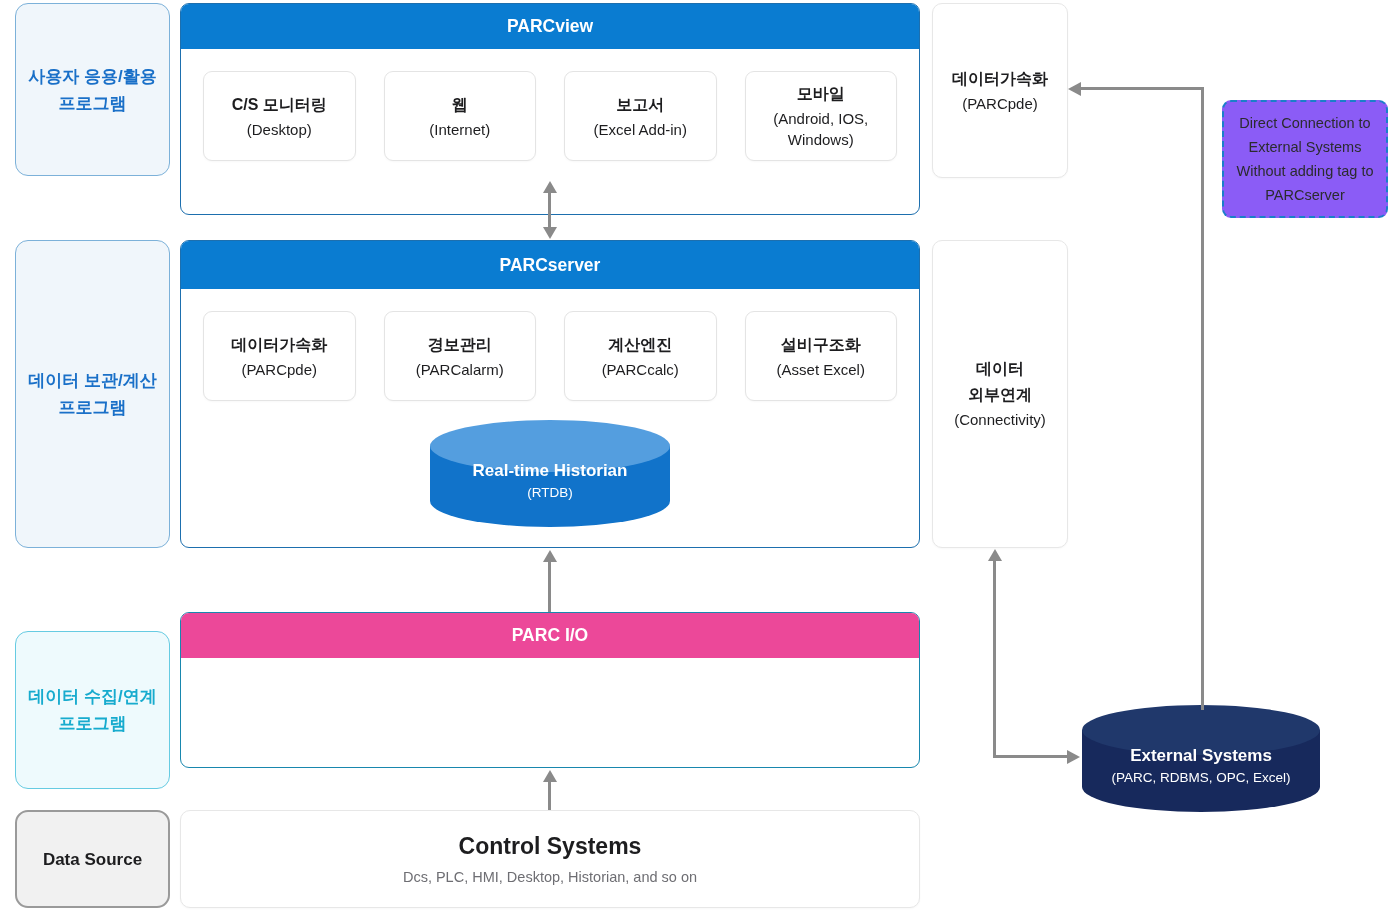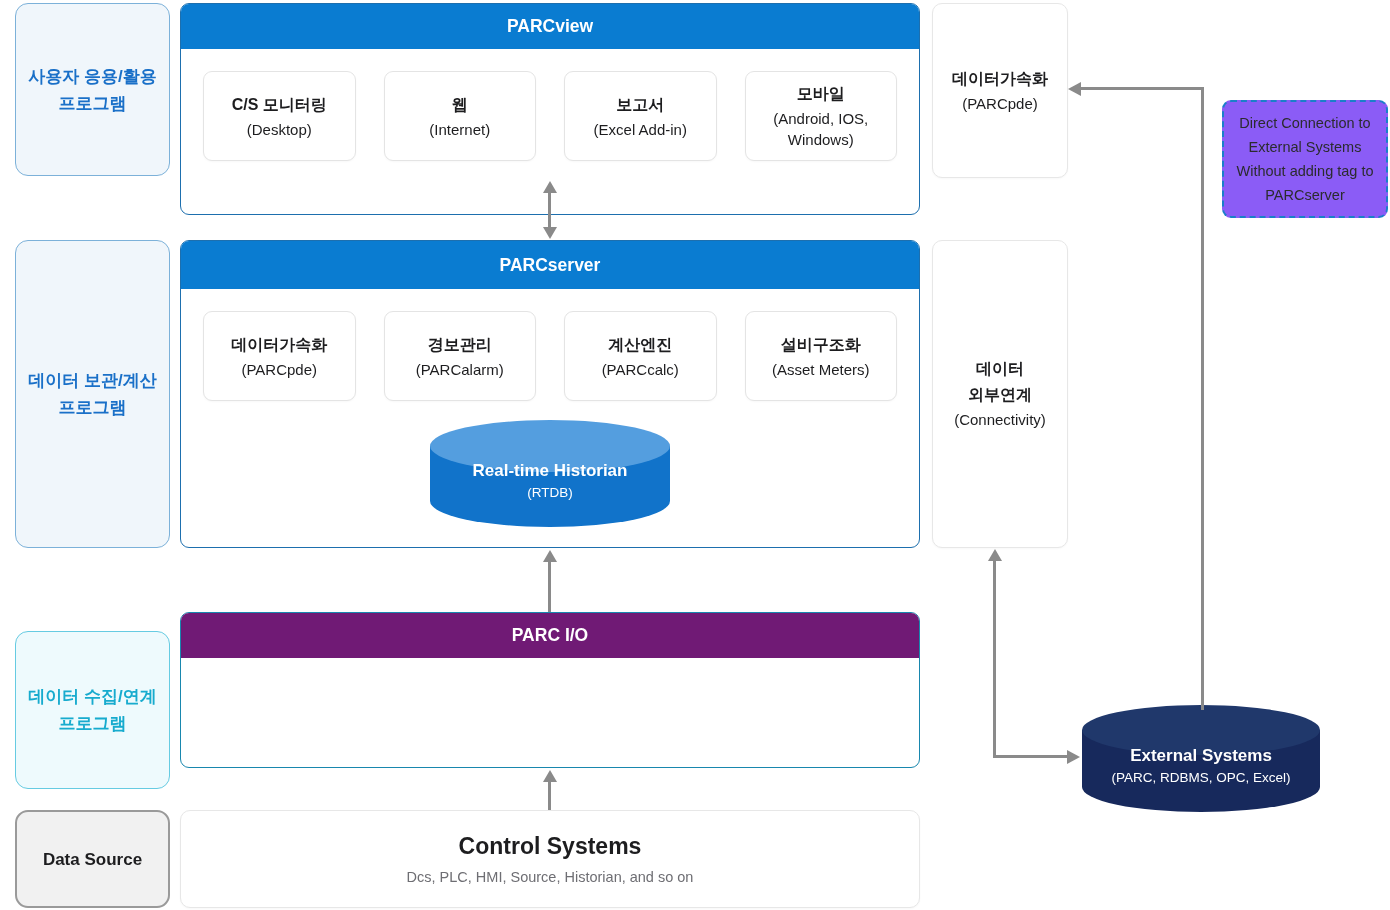--- a/index.html
+++ b/index.html
@@ -14,21 +14,21 @@
   .side-cyan{background:#eefafd;border:1.5px solid #66cbe2;color:#17abce;}
   .side-gray{background:#f1f1f1;border:2px solid #9a9a9a;color:#1d1d1f;font-size:17px;}
 
   
   .panel{position:absolute;left:180px;width:740px;background:#ffffff;
     border:1px solid #1d6fae;border-radius:9px;box-sizing:border-box;overflow:hidden;}
   .panel-io{border-color:#1887ae;}
   .panel-header{height:45px;display:flex;align-items:center;justify-content:center;
     color:#ffffff;font-weight:700;font-size:17.5px;}
   .hdr-blue{background:#0a7cd1;}
-  .hdr-cyan{background:#701a75;}
+  .hdr-cyan{background:#ec4899;}
   .cards{display:flex;gap:28px;padding:22px;}
   .card{flex:1;border:1px solid #e4e4e4;border-radius:9px;background:#ffffff;
     min-height:90px;display:flex;flex-direction:column;align-items:center;justify-content:center;
     text-align:center;box-shadow:0 1px 2px rgba(0,0,0,0.03);box-sizing:border-box;padding:6px 10px;}
   .card-title{font-weight:700;font-size:16px;line-height:23px;}
   .card-sub{font-size:15px;line-height:21px;margin-top:3px;}
   .wide-card{margin:0 22px;border:1px solid #e0e0e0;border-radius:9px;height:62px;
     display:flex;align-items:center;justify-content:center;font-weight:700;font-size:17px;}
 
   
@@ -121,42 +121,42 @@
       <div class="card">
         <div class="card-title">경보관리</div>
         <div class="card-sub">(PARCalarm)</div>
       </div>
       <div class="card">
         <div class="card-title">계산엔진</div>
         <div class="card-sub">(PARCcalc)</div>
       </div>
       <div class="card">
         <div class="card-title">설비구조화</div>
-        <div class="card-sub">(Asset Meters)</div>
+        <div class="card-sub">(Asset Excel)</div>
       </div>
     </div>
   </div>
 
   <div class="cyl hist" style="left:430px;top:420px;width:240px;height:107px;">
     <div class="cyl-body"></div>
     <div class="cyl-top"></div>
     <div class="cyl-text" style="padding-top:14px;">
       <div class="cyl-title">Real-time Historian</div>
       <div class="cyl-sub">(RTDB)</div>
     </div>
   </div>
 
   <div class="panel panel-io" style="top:612px;height:156px;">
     <div class="panel-header hdr-cyan">PARC I/O</div>
     <div style="height:25px;"></div>
   </div>
 
   <div class="white-box" style="left:180px;top:810px;width:740px;height:98px;">
     <div class="cs-title">Control Systems</div>
-    <div class="cs-sub">Dcs, PLC, HMI, Source, Historian, and so on</div>
+    <div class="cs-sub">Dcs, PLC, HMI, Desktop, Historian, and so on</div>
   </div>
 
   <div class="white-box" style="left:932px;top:3px;width:136px;height:175px;">
     <div class="wb-title">데이터가속화</div>
     <div class="wb-sub">(PARCpde)</div>
   </div>
 
   <div class="white-box" style="left:932px;top:240px;width:136px;height:308px;">
     <div class="wb-title">데이터</div>
     <div class="wb-title">외부연계</div>

